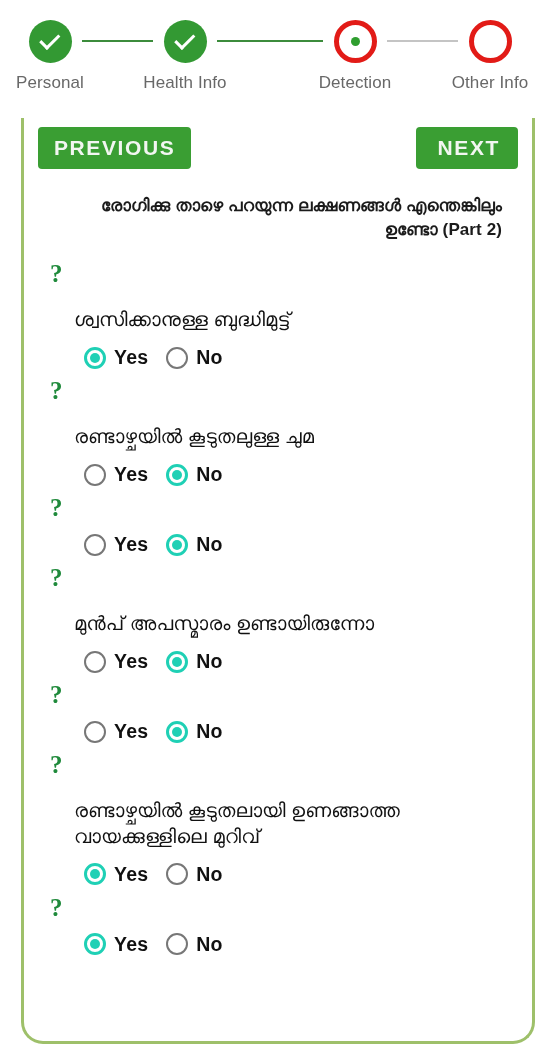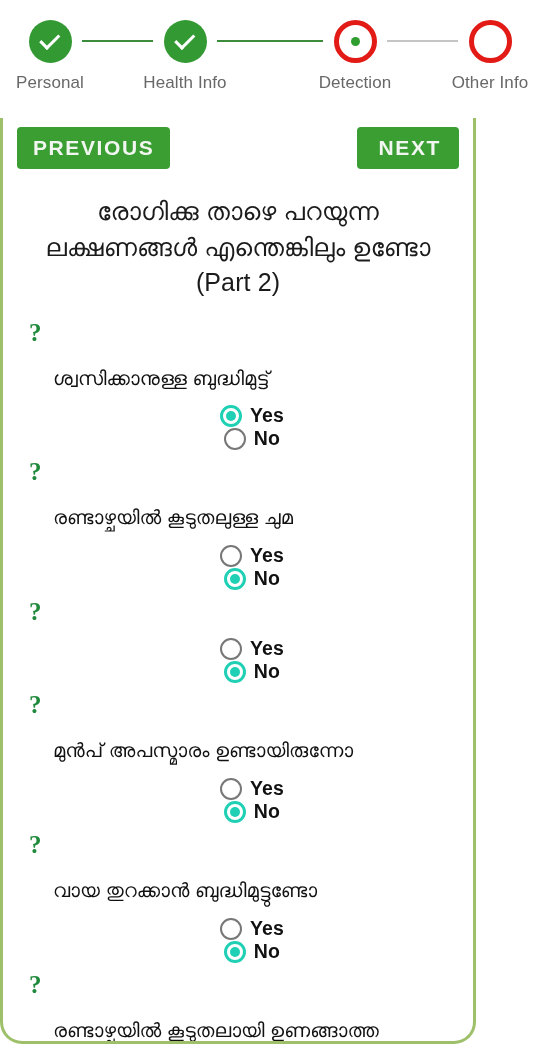--- a/index.html
+++ b/index.html
@@ -99,22 +99,22 @@
     background: #3c8c3c;
   }
   .connector.muted span {
     background: #c4c4c4;
   }
 
   
   .card {
     position: absolute;
     top: 118px;
-    left: 0;
-    width: 476px;
+    left: 21px;
+    width: 514px;
     height: 926px;
     background: #ffffff;
     border: 3px solid #9ec06a;
     border-top: none;
     border-bottom-left-radius: 22px;
     border-bottom-right-radius: 22px;
     box-sizing: border-box;
     overflow: hidden;
   }
   .card-inner {
@@ -141,23 +141,23 @@
     font-family: "Liberation Sans", sans-serif;
     line-height: 1;
   }
   .nav-btn.next {
     padding-left: 22px;
     padding-right: 18px;
   }
 
   
   .section-title {
-    text-align: center;
-    font-size: 25px;
-    font-weight: normal;
+    text-align: right;
+    font-size: 17px;
+    font-weight: bold;
     color: #1b1b1b;
     line-height: 1.42;
     margin: 25px 16px 0 16px;
     letter-spacing: 0.1px;
   }
 
   
   .questions {
     margin-top: 17px;
   }
@@ -185,21 +185,20 @@
     line-height: 1.33;
     padding-left: 4px;
     letter-spacing: 0.1px;
     margin-top: 48px;
   }
   .answers {
     display: flex;
     align-items: center;
     padding-left: 46px;
     margin-top: 13px;
-    flex-direction: column;
   }
   .answer {
     display: flex;
     align-items: center;
     margin-right: 18px;
     cursor: pointer;
   }
   .radio {
     width: 22px;
     height: 22px;
@@ -361,21 +360,20 @@
               <span class="radio on">
                 <i></i>
               </span>
               <span class="answer-label">No</span>
             </label>
           </div>
         </div>
         <div class="question-block">
           <div class="q-row">
             <div class="q-icon">?</div>
-            <div class="q-text">വായ തുറക്കാൻ ബുദ്ധിമുട്ടുണ്ടോ</div>
           </div>
           <div class="answers">
             <label class="answer">
               <span class="radio off"></span>
               <span class="answer-label">Yes</span>
             </label>
             <label class="answer">
               <span class="radio on">
                 <i></i>
               </span>

